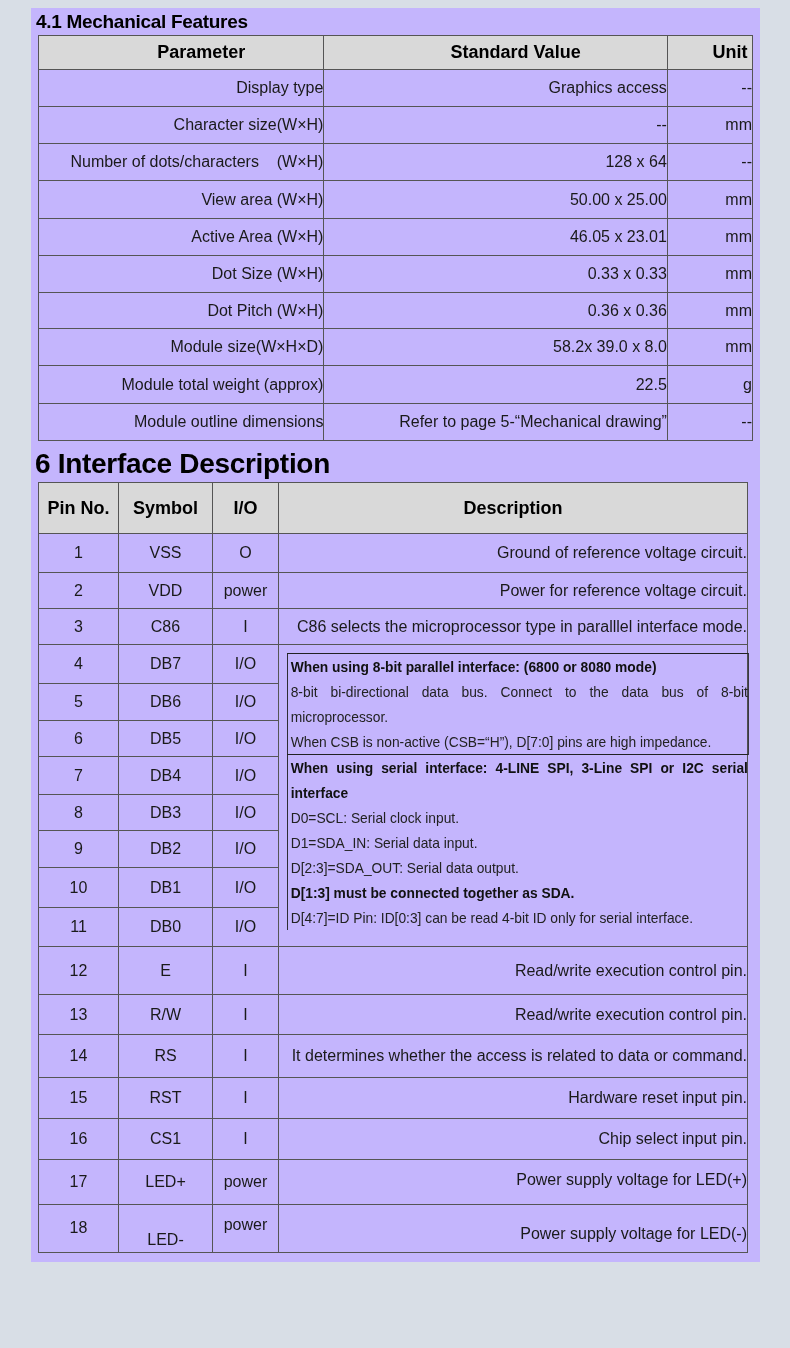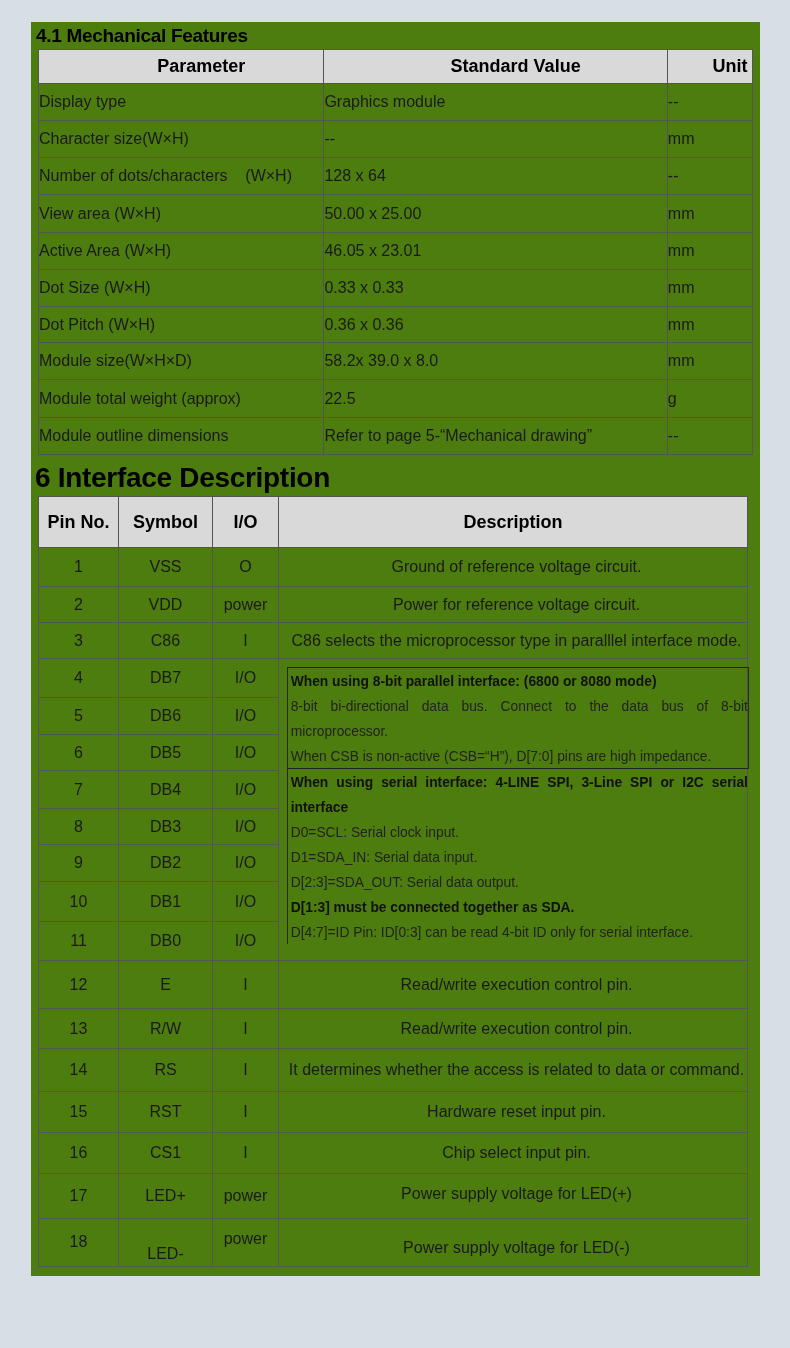--- a/index.html
+++ b/index.html
@@ -4,49 +4,49 @@
 <style>
   html, body { margin: 0; padding: 0; }
   body {
     width: 790px; height: 1348px; overflow: hidden;
     background: #d8dee6;
     font-family: "Liberation Sans", sans-serif;
     color: #111;
     position: relative;
   }
   .page {
-    position: absolute; left: 31px; top: 22px; width: 729px; height: 1254px;
-    background: #4d7c0f;
+    position: absolute; left: 31px; top: 8px; width: 729px; height: 1254px;
+    background: #c4b5fd;
   }
   .h1 {
     position: absolute; font-weight: bold; color: #000; letter-spacing: -0.3px;
   }
   #h-mech { left: 5px; top: 3px; font-size: 19px; }
   #h-iface { left: 4px; top: 440px; font-size: 28px; }
 
   table { border-collapse: collapse; position: absolute; table-layout: fixed; }
   td, th { border: 1px solid #555; padding: 0; font-size: 16px; }
   th { background: #d9d9d9; font-weight: bold; font-size: 18px; color: #000; }
 
   #mech-table { left: 7px; top: 27px; width: 715px; }
   #mech-table th { height: 33px; padding-left: 40px; }
-  #mech-table td { text-align: left; color: #1a1a1a; }
+  #mech-table td { text-align: right; color: #1a1a1a; }
   #mech-table .c1 { width: 285px; }
   #mech-table .c2 { width: 343px; }
   #mech-table .c3 { width: 85px; }
 
   #pin-table { left: 7px; top: 474px; width: 575px; }
   #pin-table th { height: 50px; }
   #pin-table td { color: #1a1a1a; }
   #pin-table .p1 { width: 80px; }
   #pin-table .p2 { width: 94px; }
   #pin-table .p3 { width: 66px; }
   #pin-table .p4 { width: 469px; }
   #pin-table td.ctr { text-align: center; }
-  #pin-table td.desc { padding-left: 7px; text-align: center; margin-left: 24px; }
+  #pin-table td.desc { padding-left: 7px; text-align: right; margin-left: 24px; }
   #pin-table td.desc-merged { padding: 0; vertical-align: top; }
 
   .dbbox {
     margin: 8px 0 0 8px; width: 461px;
     font-family: "Liberation Sans", sans-serif; font-size: 15px;
     color: #222; line-height: 25px;
     transform: scaleX(0.92); transform-origin: left top;
   }
   .dbbox .blk1 {
     border: 1.5px solid #222; border-bottom: 1.5px solid #222; padding: 0 0 0 3px;
@@ -72,21 +72,21 @@
         <col class="c3">
       </colgroup>
     <tbody>
         <tr>
       <th>Parameter</th>
       <th>Standard Value</th>
       <th>Unit</th>
     </tr>
     <tr style="height:37px">
       <td>Display type</td>
-      <td>Graphics module</td>
+      <td>Graphics access</td>
       <td>--</td>
     </tr>
     <tr style="height:37px">
       <td>Character size(W×H)</td>
       <td>--</td>
       <td>mm</td>
     </tr>
     <tr style="height:37px">
       <td>Number of dots/characters&nbsp;&nbsp;&nbsp;&nbsp;(W×H)</td>
       <td>128 x 64</td>

